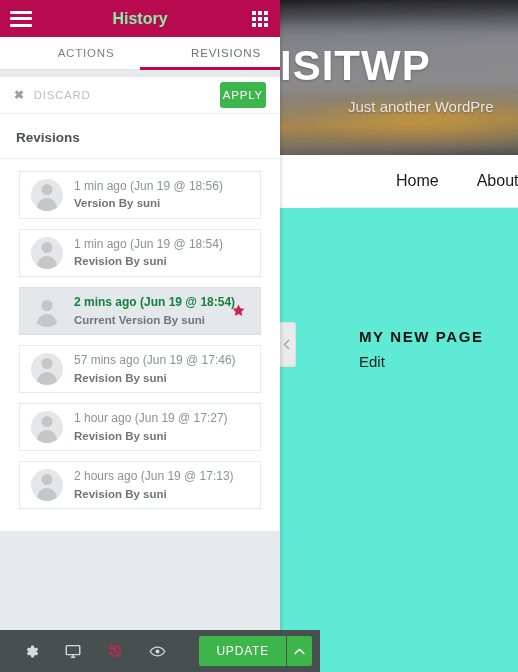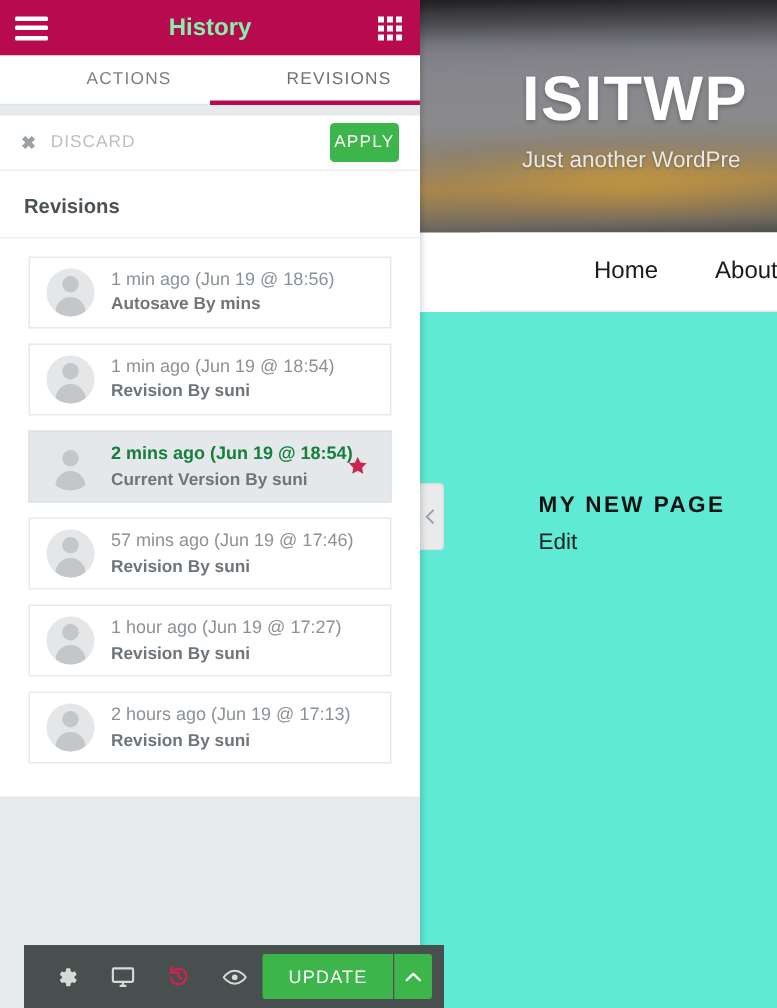--- a/index.html
+++ b/index.html
@@ -30,21 +30,21 @@
     filter: blur(6px);
   }
   .hero-blur-b {
     position: absolute; left: -20px; top: -10px; width: 320px; height: 40px;
     background: linear-gradient(180deg, rgba(25,25,27,0.95) 0%, rgba(80,80,86,0.2) 100%);
     filter: blur(4px);
   }
   .hero-title {
     position: absolute; left: 0; top: 42px; width: 238px;
     font-size: 42px; font-weight: bold; color: #ffffff;
-    letter-spacing: 1px; padding-left: 68px; white-space: nowrap;
+    letter-spacing: 1px; white-space: nowrap;
     text-shadow: 0 1px 3px rgba(0,0,0,0.25);
   }
   .hero-tagline {
     position: absolute; left: 0; top: 98px; width: 238px;
     font-size: 15px; color: #e8e8e8; padding-left: 68px; white-space: nowrap;
     text-shadow: 0 1px 2px rgba(0,0,0,0.3);
   }
   .preview-nav {
     position: absolute; left: 280px; top: 155px; width: 238px; height: 53px;
     background: #ffffff; border-bottom: 1px solid #e6e6e6;
@@ -157,21 +157,21 @@
     width: 20px; height: 15px; border-radius: 10px 10px 0 0; background: #c3c7ca;
   }
   .rev-text { min-width: 0; }
   .rev-time { font-size: 12px; color: #8b9297; line-height: 1.45; white-space: nowrap; }
   .rev-item.current .rev-time { color: #15803d; font-weight: bold; }
   .rev-type { font-size: 11.5px; font-weight: bold; color: #6f767b; line-height: 1.45; white-space: nowrap; }
   .star { position: absolute; right: 14px; top: 50%; transform: translateY(-50%); line-height: 0; }
 
   
   .bottom-bar {
-    position: absolute; left: 16px; bottom: 0; width: 280px; height: 42px;
+    position: absolute; left: 0; bottom: 0; width: 320px; height: 42px;
     background: #474f4f; display: flex; align-items: center; padding-left: 10px;
   }
   .bb-icon {
     width: 42px; height: 42px; display: flex; align-items: center; justify-content: center;
     cursor: pointer; color: #d8dada;
   }
   .bb-icon.active { color: #c9254f; }
   .update-group { margin-left: auto; display: flex; height: 30px; margin-right: 8px; }
   .update-btn {
     background: #3cb54a; color: #ffffff; border: none; font-size: 12px;
@@ -249,21 +249,21 @@
       <button class="apply-btn">APPLY</button>
     </div>
 
     <div class="list-wrap">
       <div class="list-heading">Revisions</div>
       <div class="rev-list" id="rev-list">
           <div class="rev-item">
             <div class="avatar"></div>
             <div class="rev-text">
               <div class="rev-time">1 min ago (Jun 19 @ 18:56)</div>
-              <div class="rev-type">Autosave By mins</div>
+              <div class="rev-type">Version By suni</div>
             </div>
           </div>
           <div class="rev-item">
             <div class="avatar"></div>
             <div class="rev-text">
               <div class="rev-time">1 min ago (Jun 19 @ 18:54)</div>
               <div class="rev-type">Revision By suni</div>
             </div>
           </div>
           <div class="rev-item current">

